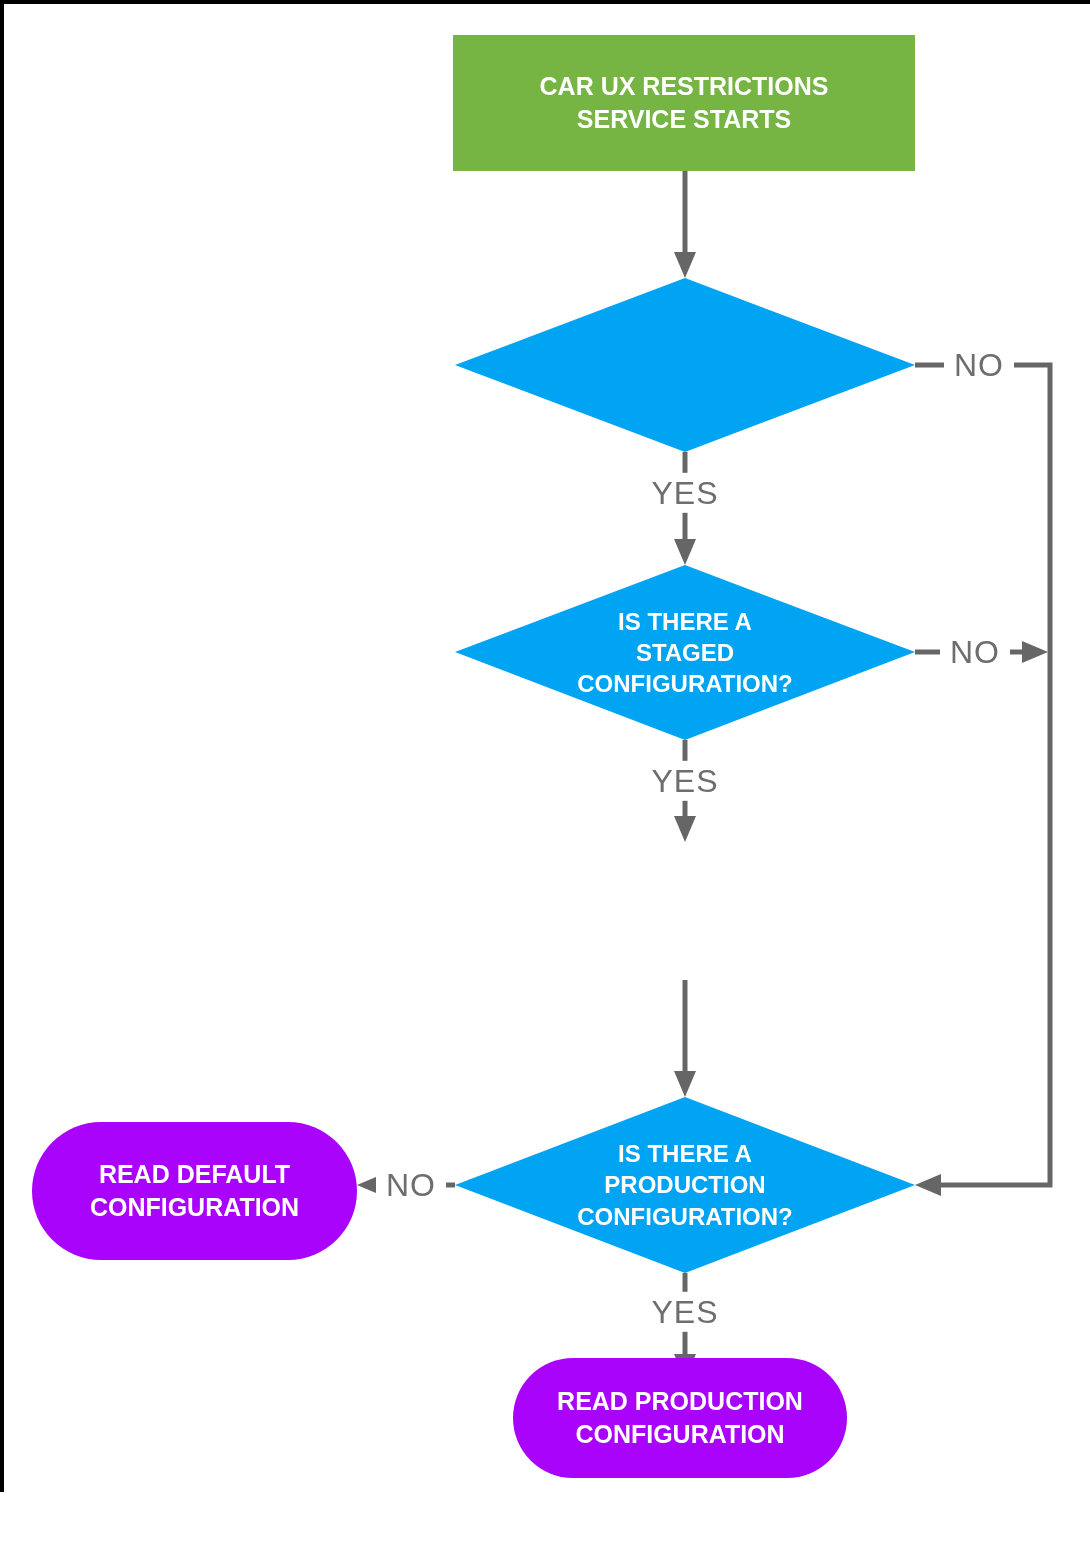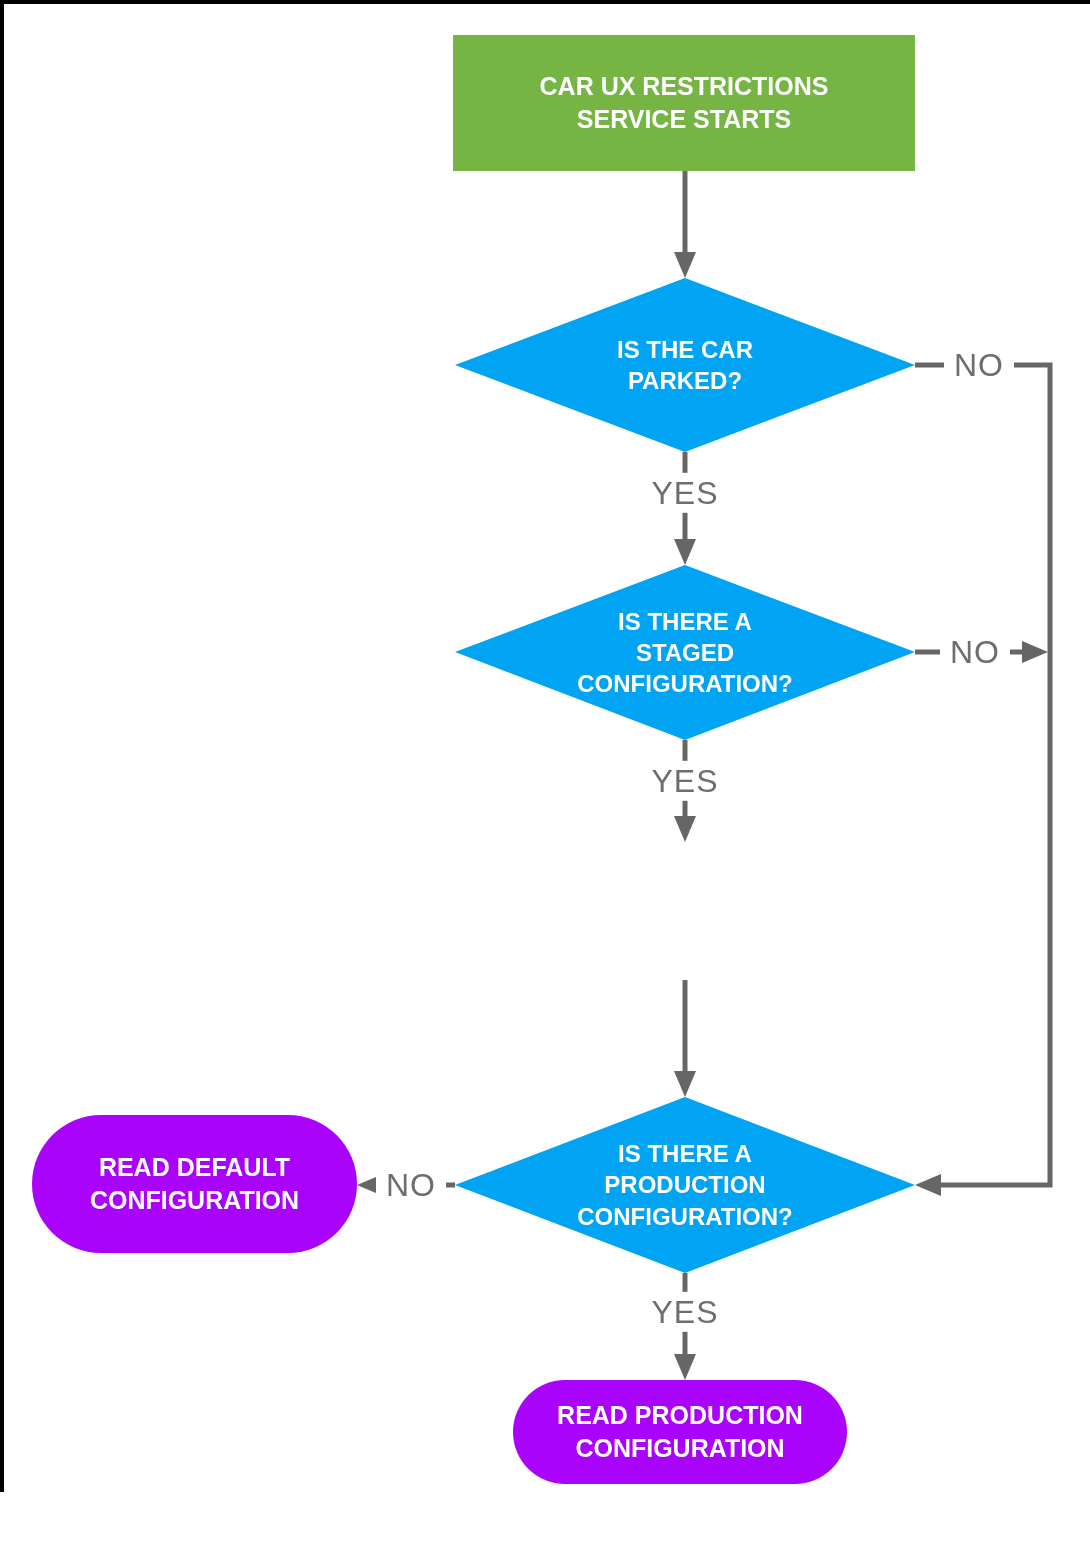--- a/index.html
+++ b/index.html
@@ -17,21 +17,21 @@
   .arrowhead{fill:var(--connector-color,#666666);stroke:none;}
   .diamond{fill:var(--decision-fill,#01A3F3);stroke:none;}
   .node,.diamond-text{
     position:absolute;display:flex;align-items:center;justify-content:center;
     text-align:center;color:var(--shape-text-color,#ffffff);
     font-weight:700;white-space:pre-line;
   }
   .node{font-size:25px;line-height:1.32;}
   .diamond-text{font-size:24px;line-height:1.3;}
   .process{background:var(--process-fill,#76B543);}
-  .terminal{background:var(--terminal-fill,#A903FB);border-radius:69px;}
+  .terminal{background:var(--terminal-fill,#A903FB);border-radius:69px;margin-top:7px;}
   .edge-label{
     position:absolute;transform:translate(-50%,-50%);
     background:var(--background,#ffffff);
     color:var(--label-color,#6E6E6E);
     font-size:32px;font-weight:400;letter-spacing:1px;
     padding:1px 10px;line-height:1.2;
   }
 </style>
 </head>
 <body>
@@ -76,27 +76,25 @@
     <span>CAR UX RESTRICTIONS
 SERVICE STARTS</span>
   </div>
 
 
   <div class="node terminal" style="left:32px;top:1115px;width:325px;height:138px;">
     <span>READ DEFAULT
 CONFIGURATION</span>
   </div>
 
-  <div class="node terminal" style="left:513px;top:1380px;width:334px;height:104px;">
+  <div class="node terminal" style="left:513px;top:1351px;width:334px;height:120px;">
     <span>READ PRODUCTION
 CONFIGURATION</span>
   </div>
 
-  <div class="diamond-text" style="left:455px;top:278px;width:460px;height:174px;">IS THE CAR
-PARKED?</div>
 
   <div class="diamond-text" style="left:455px;top:565px;width:460px;height:175px;">IS THERE A
 STAGED
 CONFIGURATION?</div>
 
   <div class="diamond-text" style="left:455px;top:1097px;width:460px;height:176px;">IS THERE A
 PRODUCTION
 CONFIGURATION?</div>
 
   <div class="edge-label" style="left:979px;top:365px;">NO</div>

